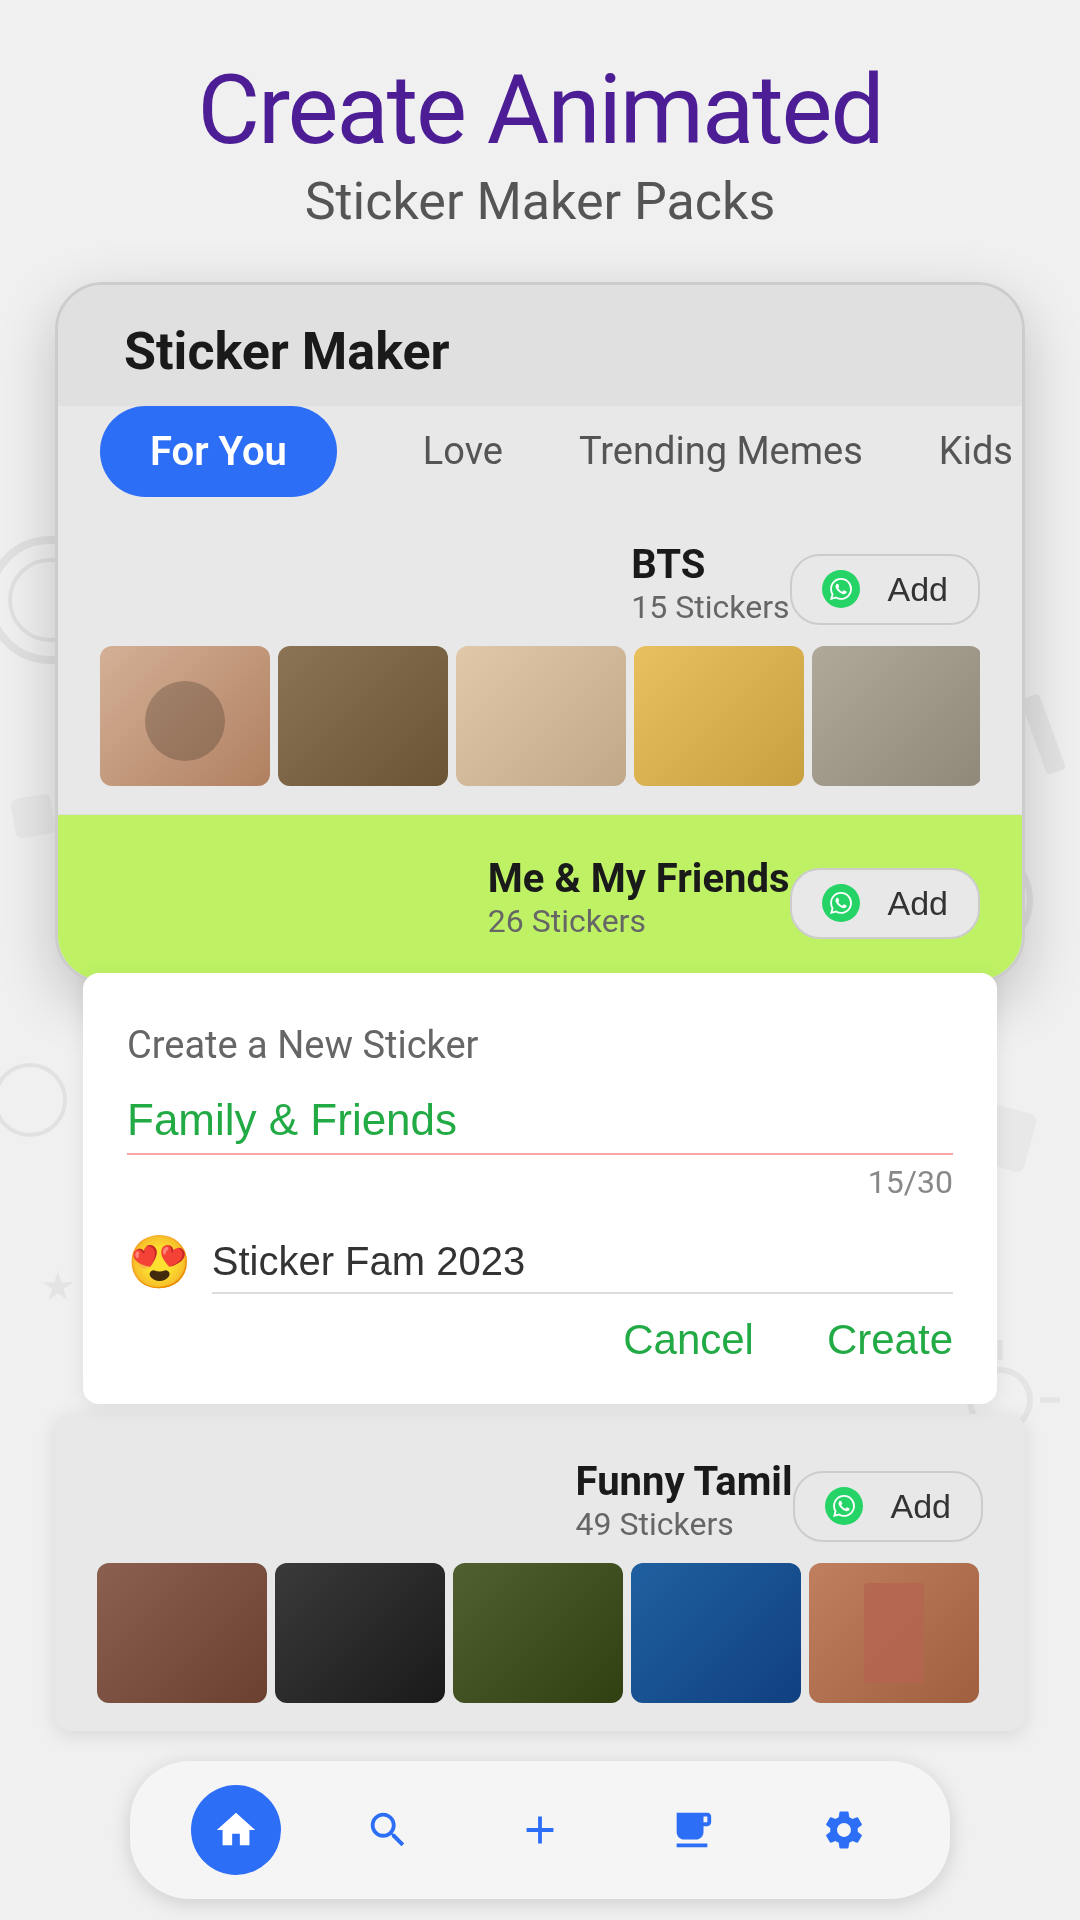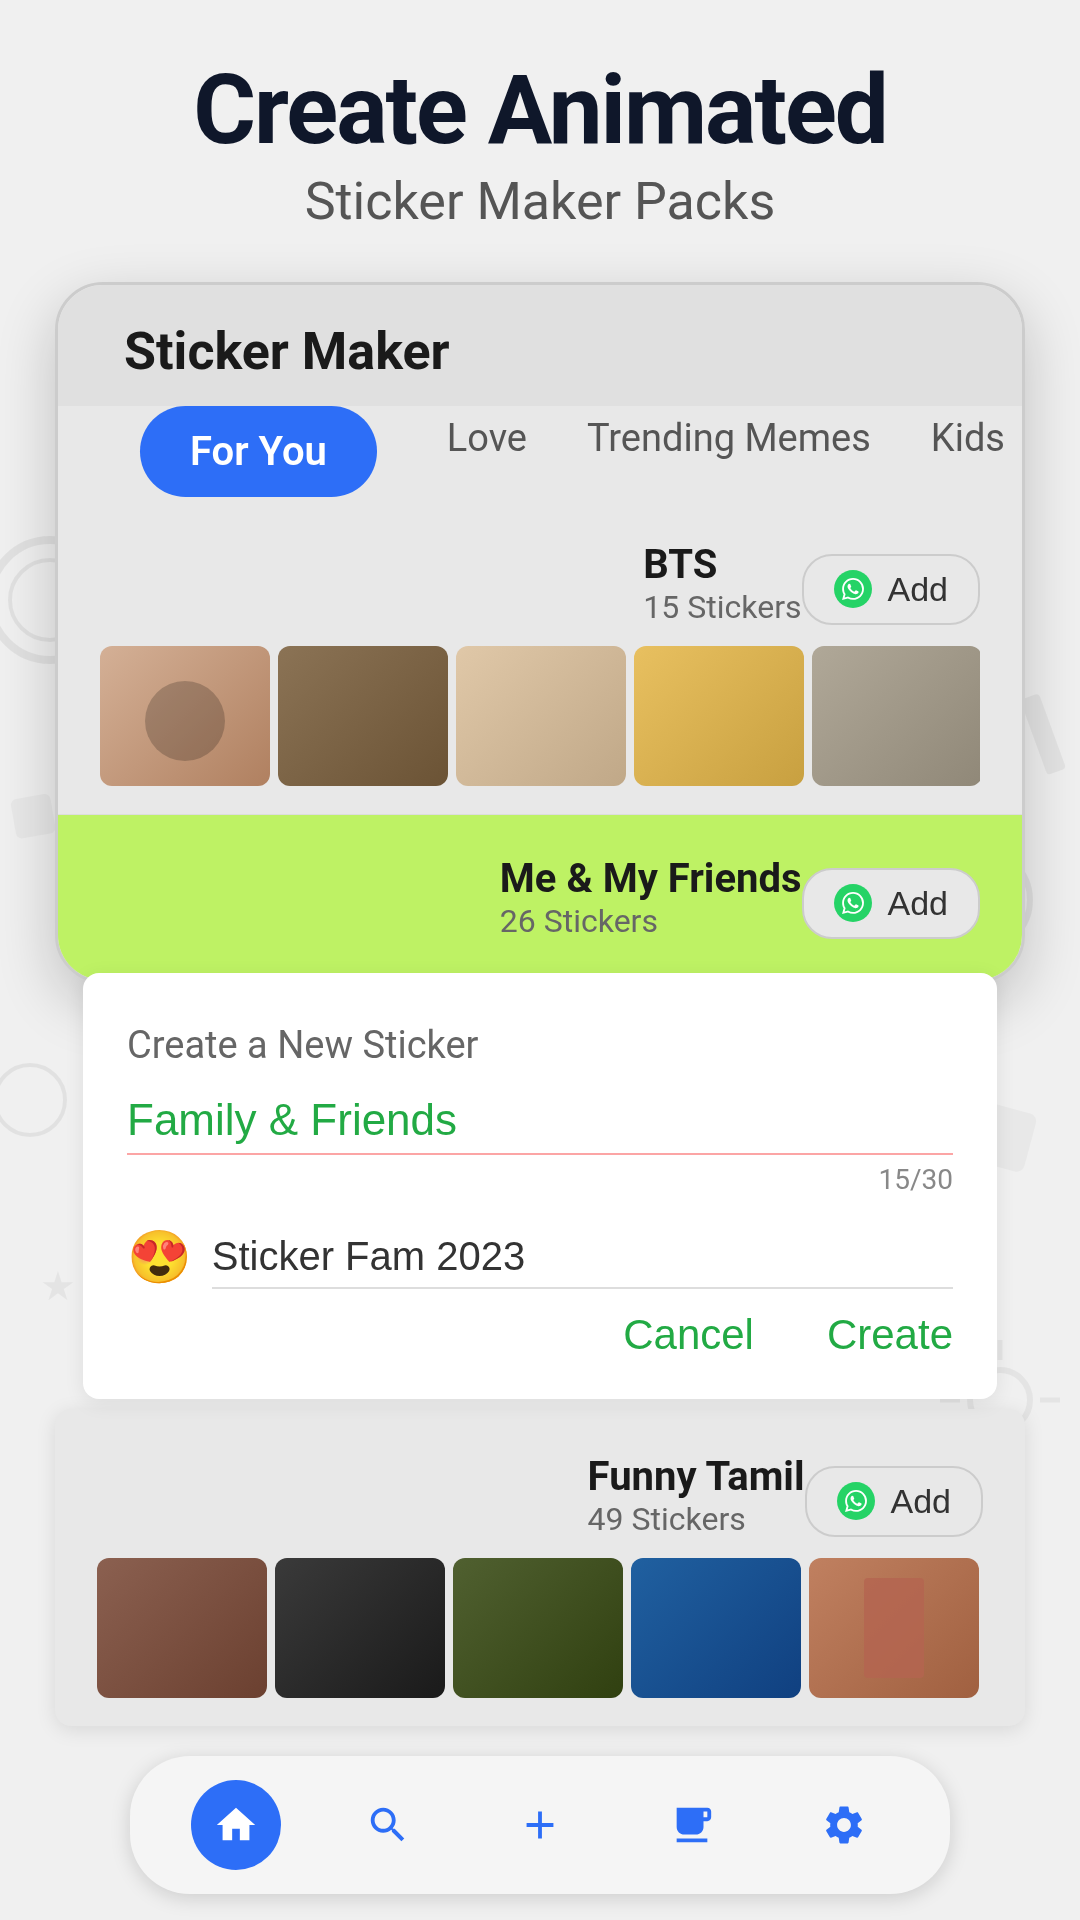--- a/index.html
+++ b/index.html
@@ -18,22 +18,22 @@
       z-index: 1;
       display: flex;
       flex-direction: column;
       align-items: center;
       padding: 60px 30px 0;
     }
 
     
     .header-title {
       font-size: 96px;
-      font-weight: 700;
-      color: #0f172a;
+      font-weight: 400;
+      color: #4c1d95;
       text-align: center;
       line-height: 1.05;
       letter-spacing: -2px;
     }
 
     .header-subtitle {
       font-size: 52px;
       font-weight: 400;
       color: #555;
       text-align: center;
@@ -58,26 +58,25 @@
 
     .phone-header-title {
       font-size: 52px;
       font-weight: 700;
       color: #1a1a1a;
     }
 
     
     .tab-row {
       display: flex;
-      align-items: flex-start;
+      align-items: center;
       padding: 0 42px 24px;
-      gap: 0;
+      gap: 16px;
       background: #e8e8e8;
       overflow: visible;
-      margin-left: 40px;
     }
 
     .tab-for-you {
       background: #2d6ef7;
       color: white;
       font-size: 40px;
       font-weight: 600;
       padding: 22px 50px;
       border-radius: 50px;
       margin-right: 40px;
@@ -112,21 +111,21 @@
 
     .sticker-count {
       font-size: 32px;
       color: #666;
       margin-bottom: 12px;
     }
 
     .add-btn {
       display: flex;
       align-items: center;
-      gap: 16px;
+      gap: 28px;
       background: #e8e8e8;
       border: 2px solid #ccc;
       border-radius: 30px;
       padding: 14px 30px;
       font-size: 34px;
       color: #333;
       cursor: pointer;
     }
 
     .whatsapp-icon {
@@ -193,21 +192,21 @@
       font-size: 44px;
       color: #22aa44;
       font-weight: 400;
       padding: 8px 0;
       outline: none;
       background: transparent;
     }
 
     .char-count {
       text-align: right;
-      font-size: 28px;
+      font-size: 32px;
       color: #888;
       margin-top: 8px;
       margin-bottom: 30px;
     }
 
     .sticker-pack-row {
       display: flex;
       align-items: center;
       gap: 20px;
       margin-bottom: 12px;

